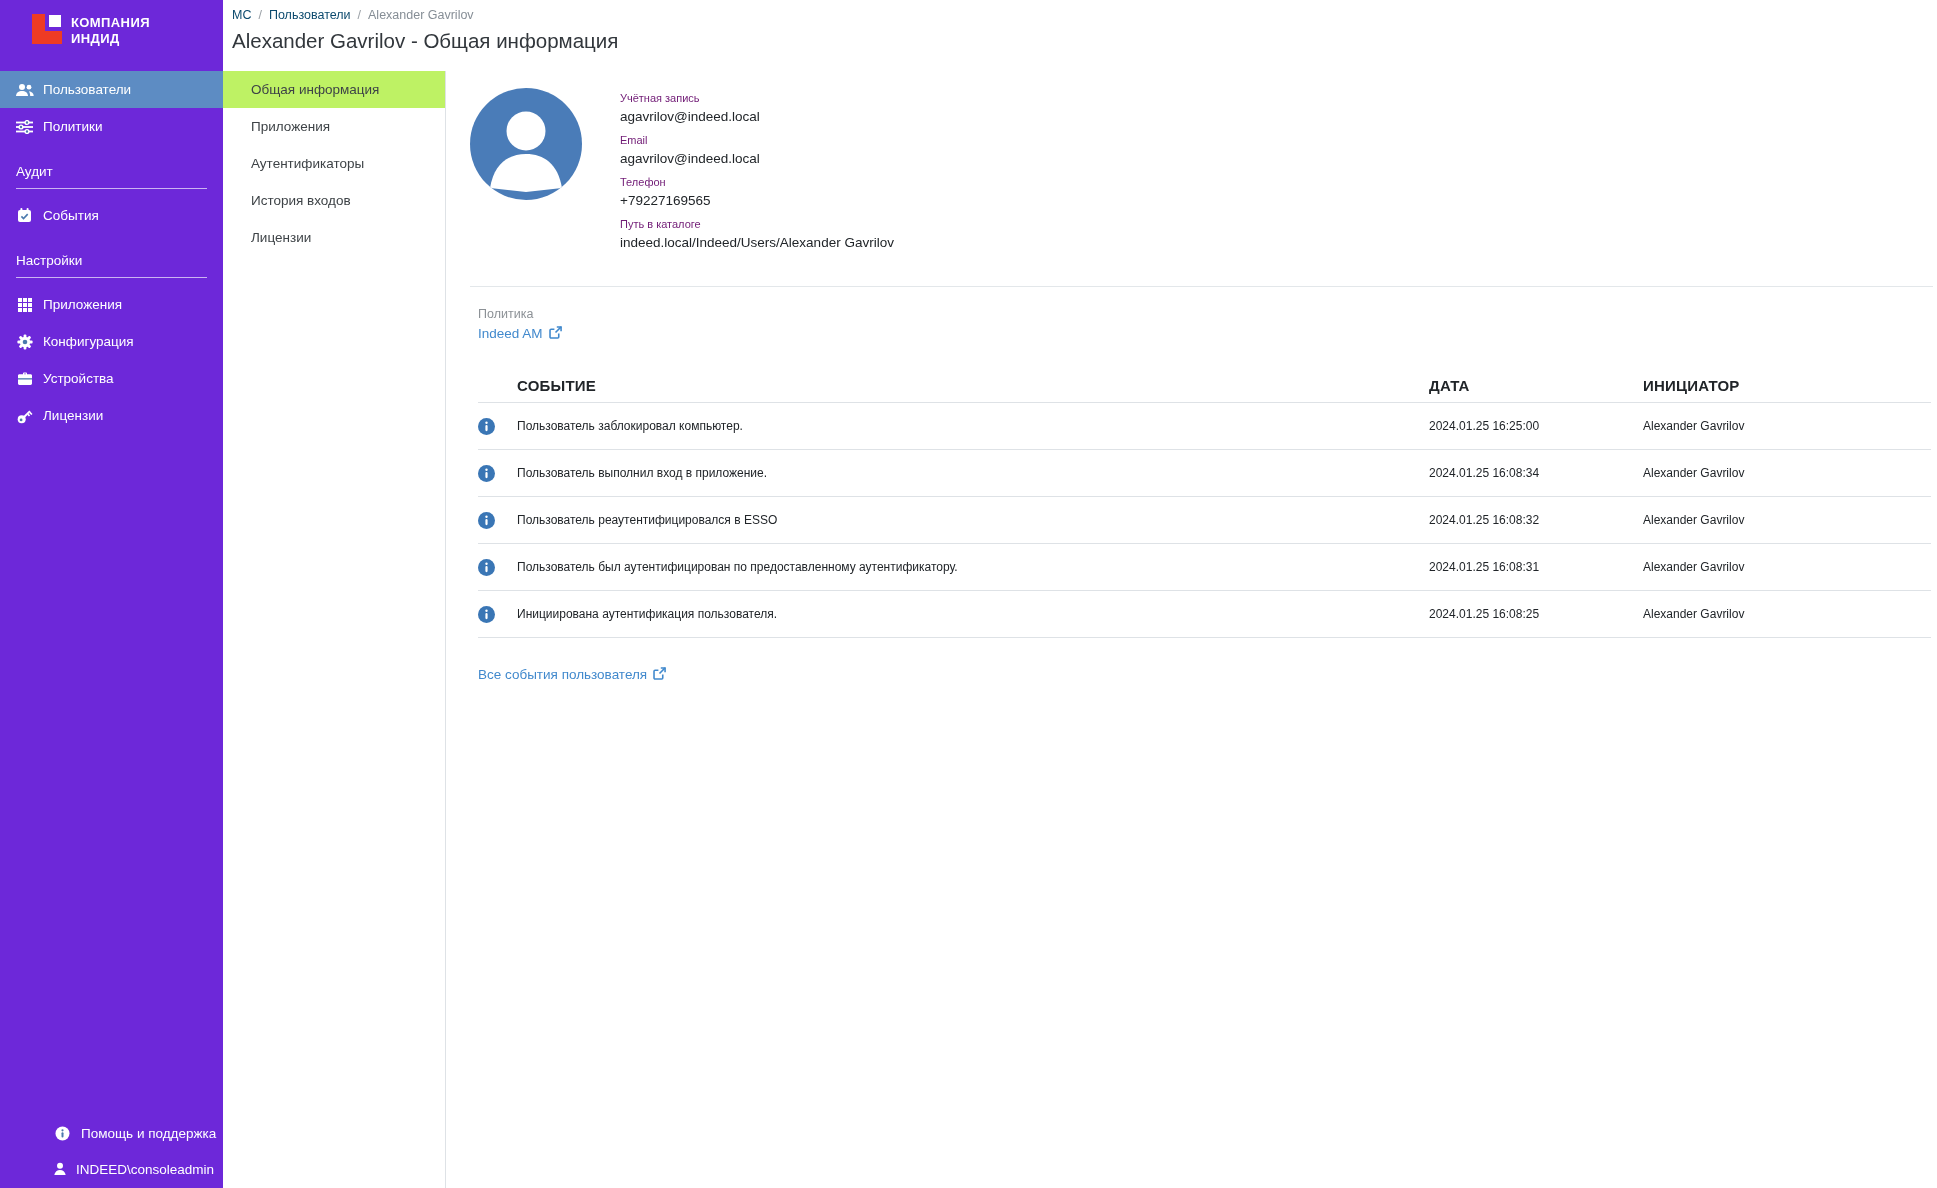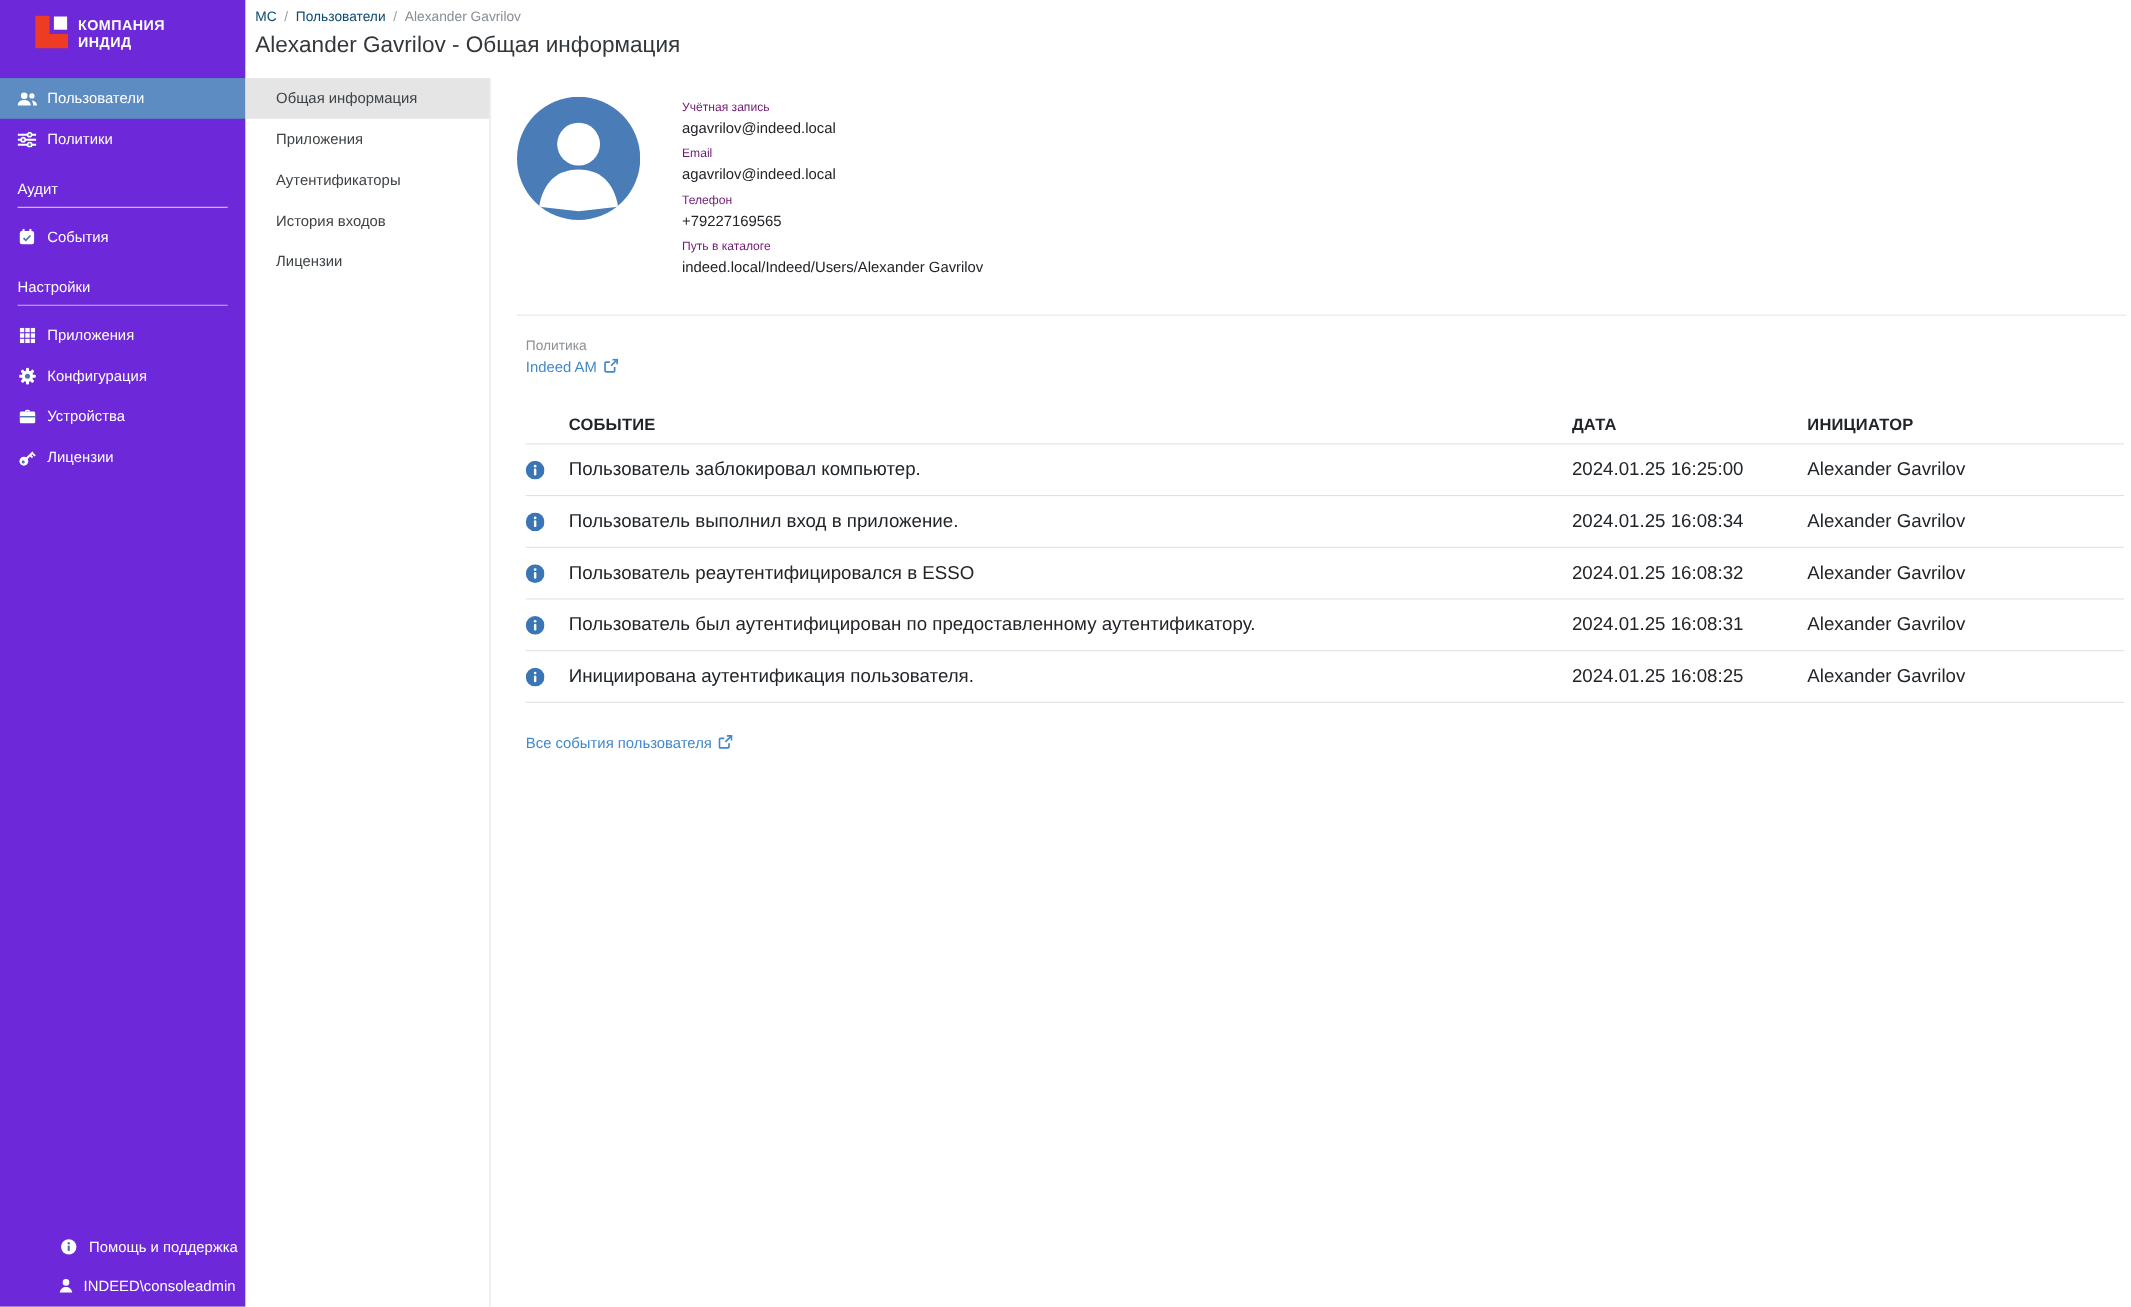--- a/index.html
+++ b/index.html
@@ -35,21 +35,21 @@
   .topbar { height:71px; box-sizing:border-box; padding:8px 0 0 9px; }
   .breadcrumb { display:flex; align-items:center; gap:7px; font-size:12.5px; color:#868e96; }
   .bc-link { color:#0c4a6e; cursor:pointer; }
   .bc-sep { color:#9aa0a6; }
   .bc-current { color:#868e96; }
   .page-title { margin-top:7px; font-size:20.5px; color:#32373c; }
 
   .body-row { flex:1; display:flex; min-height:0; }
   .tabs { width:223px; flex:0 0 223px; border-right:1px solid #dee2e6; box-sizing:border-box; }
   .tab { height:37px; line-height:37px; padding-left:28px; font-size:13.5px; color:#3e4347; cursor:pointer; white-space:nowrap; }
-  .tab.active { background:#e5e5e5; }
+  .tab.active { background:#bef264; }
 
   
   .main { flex:1; min-width:0; box-sizing:border-box; padding:17px 4px 0 24px; }
   .profile { display:flex; }
   .fields { margin-left:38px; padding-top:4px; }
   .field { margin-bottom:10px; }
   .field-label { font-size:11px; color:#701a75; margin-bottom:5px; }
   .field-value { font-size:13.5px; color:#212529; }
   .divider { border:none; border-top:1px solid #e3e7ea; margin:26px 0 0 0; }
 
@@ -58,21 +58,21 @@
   .link { margin-top:5px; font-size:13.5px; color:#4189cd; display:inline-flex; gap:6px; cursor:pointer; }
   .stats { display:flex; margin:10px 0 0 8px; }
   .stat { width:461px; }
   .stat-label { font-size:12.5px; color:#8c9196; }
   .stat-value { margin-top:5px; font-size:13.5px; color:#212529; }
 
   .events { margin:26px 2px 0 8px; }
   .erow {
     display:grid; grid-template-columns:39px 1fr 214px 288px;
     align-items:center; border-bottom:1px solid #dee2e6;
-    min-height:46px; font-size:17px; color:#212529;
+    min-height:46px; font-size:12px; color:#212529;
   }
   .erow.head { min-height:34px; font-size:15px; font-weight:bold; letter-spacing:.2px; }
   .ecell-icon { display:flex; align-items:center; }
   .events-footer { margin:24px 0 0 8px; }
 </style>
 </head>
 <body>
 
 <div class="app">
 

